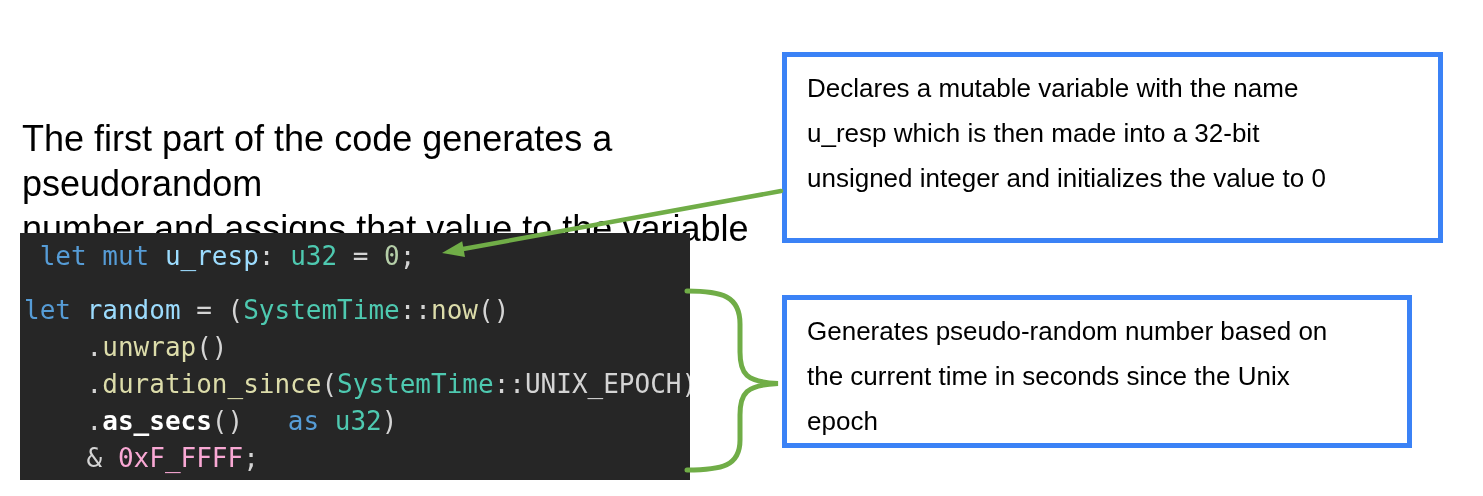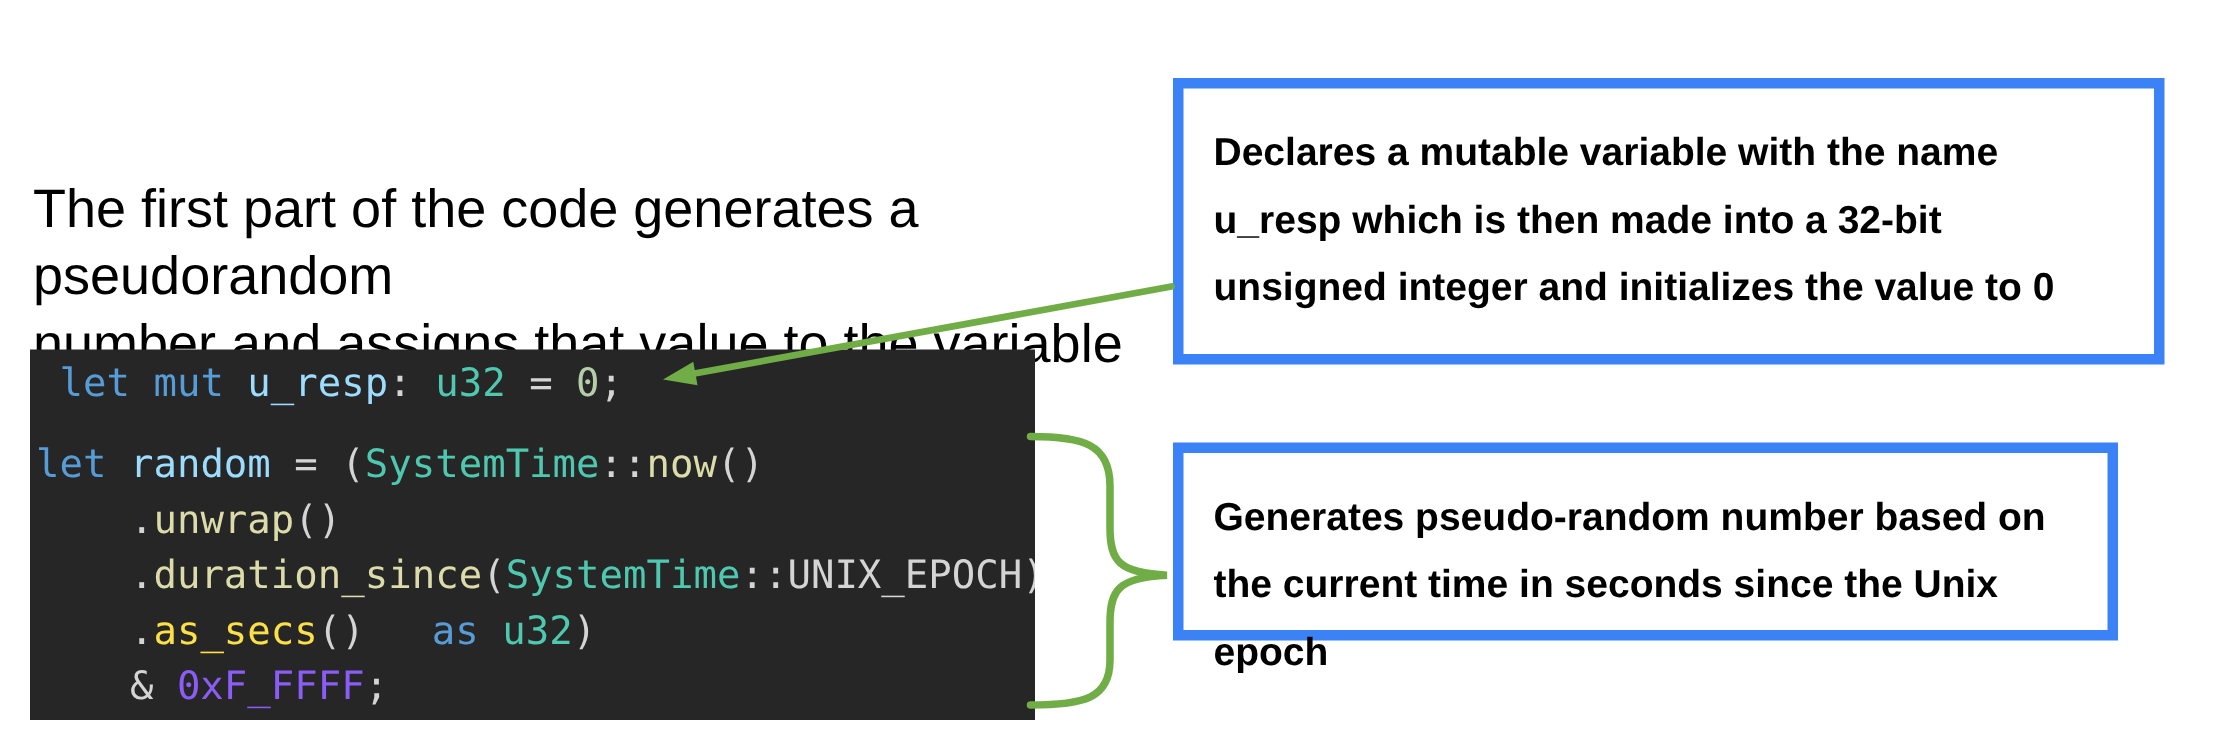--- a/index.html
+++ b/index.html
@@ -36,31 +36,30 @@
   }
   .code-line {
     height: 37px;
     line-height: 37px;
     white-space: pre;
   }
   .code-line.blank { height: 17px; }
   .callout {
     position: absolute;
     background: #ffffff;
-    border: 7px solid #3b82f6;
+    border: 5px solid #3b82f6;
     box-sizing: border-box;
-    padding: 20px 20px;
+    padding: 9px 20px;
     font-size: 26px;
     line-height: 45px;
     color: #000000;
     white-space: pre-line;
-    font-weight: bold;
   }
   .callout-top  { left: 782px; top: 52px;  width: 661px; height: 191px; }
-  .callout-bottom { left: 782px; top: 295px; width: 630px; height: 132px; }
+  .callout-bottom { left: 782px; top: 295px; width: 630px; height: 153px; }
   .overlay {
     position: absolute;
     left: 0; top: 0;
     width: 1483px;
     height: 496px;
     pointer-events: none;
   }
 </style>
 </head>
 <body>
@@ -69,22 +68,22 @@
 
   <div class="intro-text">The first part of the code generates a pseudorandom
 number and assigns that value to the variable “random”</div>
 
   <div class="code-block" id="code-block" style="background: rgb(38, 38, 38);">
       <div class="code-line"><span style="color: rgb(212, 212, 212);"> </span><span style="color: rgb(86, 156, 214);">let</span><span style="color: rgb(212, 212, 212);"> </span><span style="color: rgb(86, 156, 214);">mut</span><span style="color: rgb(212, 212, 212);"> </span><span style="color: rgb(156, 220, 254);">u_resp</span><span style="color: rgb(212, 212, 212);">: </span><span style="color: rgb(78, 201, 176);">u32</span><span style="color: rgb(212, 212, 212);"> = </span><span style="color: rgb(181, 206, 168);">0</span><span style="color: rgb(212, 212, 212);">;</span></div>
       <div class="code-line blank"></div>
       <div class="code-line"><span style="color: rgb(86, 156, 214);">let</span><span style="color: rgb(212, 212, 212);"> </span><span style="color: rgb(156, 220, 254);">random</span><span style="color: rgb(212, 212, 212);"> = (</span><span style="color: rgb(78, 201, 176);">SystemTime</span><span style="color: rgb(212, 212, 212);">::</span><span style="color: rgb(220, 220, 170);">now</span><span style="color: rgb(212, 212, 212);">()</span></div>
       <div class="code-line"><span style="color: rgb(212, 212, 212);">    .</span><span style="color: rgb(220, 220, 170);">unwrap</span><span style="color: rgb(212, 212, 212);">()</span></div>
       <div class="code-line"><span style="color: rgb(212, 212, 212);">    .</span><span style="color: rgb(220, 220, 170);">duration_since</span><span style="color: rgb(212, 212, 212);">(</span><span style="color: rgb(78, 201, 176);">SystemTime</span><span style="color: rgb(212, 212, 212);">::UNIX_EPOCH)</span></div>
-      <div class="code-line"><span style="color: rgb(212, 212, 212);">    .</span><span style="color: #fde047;">as_secs</span><span style="color: rgb(212, 212, 212);">() </span><span style="color: rgb(86, 156, 214); margin-left: 29px;">as</span><span style="color: rgb(212, 212, 212);"> </span><span style="color: rgb(78, 201, 176);">u32</span><span style="color: rgb(212, 212, 212);">)</span></div>
-      <div class="code-line"><span style="color: rgb(212, 212, 212);">    &amp; </span><span style="color: #8b5cf6;">0xF_FFFF</span><span style="color: rgb(212, 212, 212);">;</span></div>
+      <div class="code-line"><span style="color: rgb(212, 212, 212);">    .</span><span style="color: #ffffff; font-weight: bold;">as_secs</span><span style="color: rgb(212, 212, 212);">() </span><span style="color: rgb(86, 156, 214); margin-left: 29px;">as</span><span style="color: rgb(212, 212, 212);"> </span><span style="color: rgb(78, 201, 176);">u32</span><span style="color: rgb(212, 212, 212);">)</span></div>
+      <div class="code-line"><span style="color: rgb(212, 212, 212);">    &amp; </span><span style="color: #f9a8d4;">0xF_FFFF</span><span style="color: rgb(212, 212, 212);">;</span></div>
     </div>
 
   <div class="callout callout-top">Declares a mutable variable with the name
 u_resp which is then made into a 32-bit
 unsigned integer and initializes the value to 0</div>
 
   <div class="callout callout-bottom">Generates pseudo-random number based on
 the current time in seconds since the Unix
 epoch</div>
 

